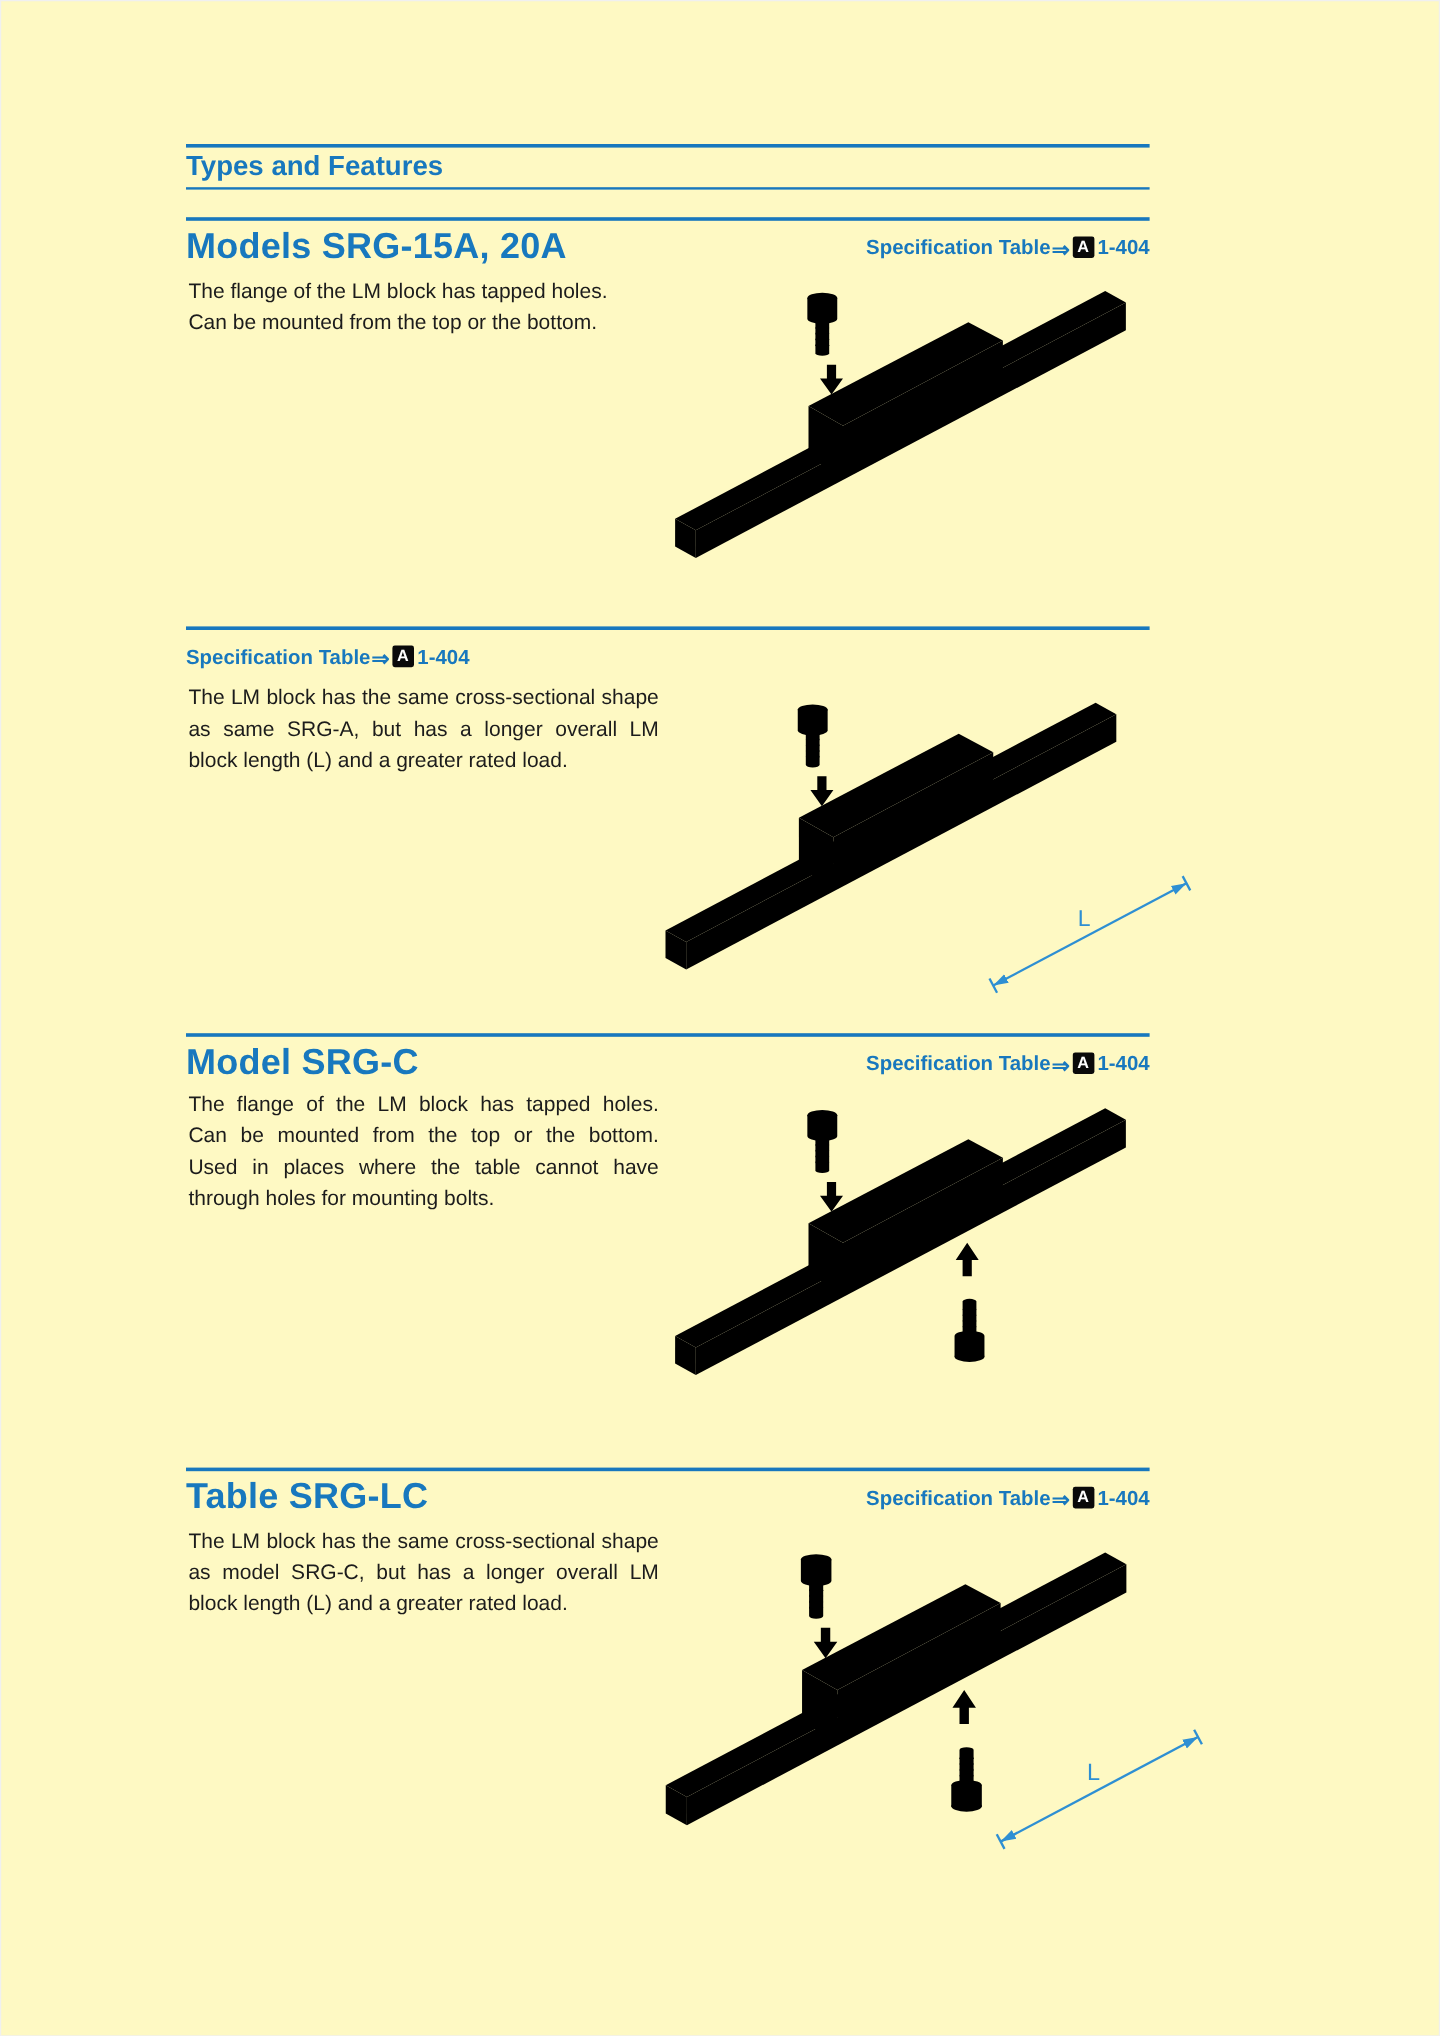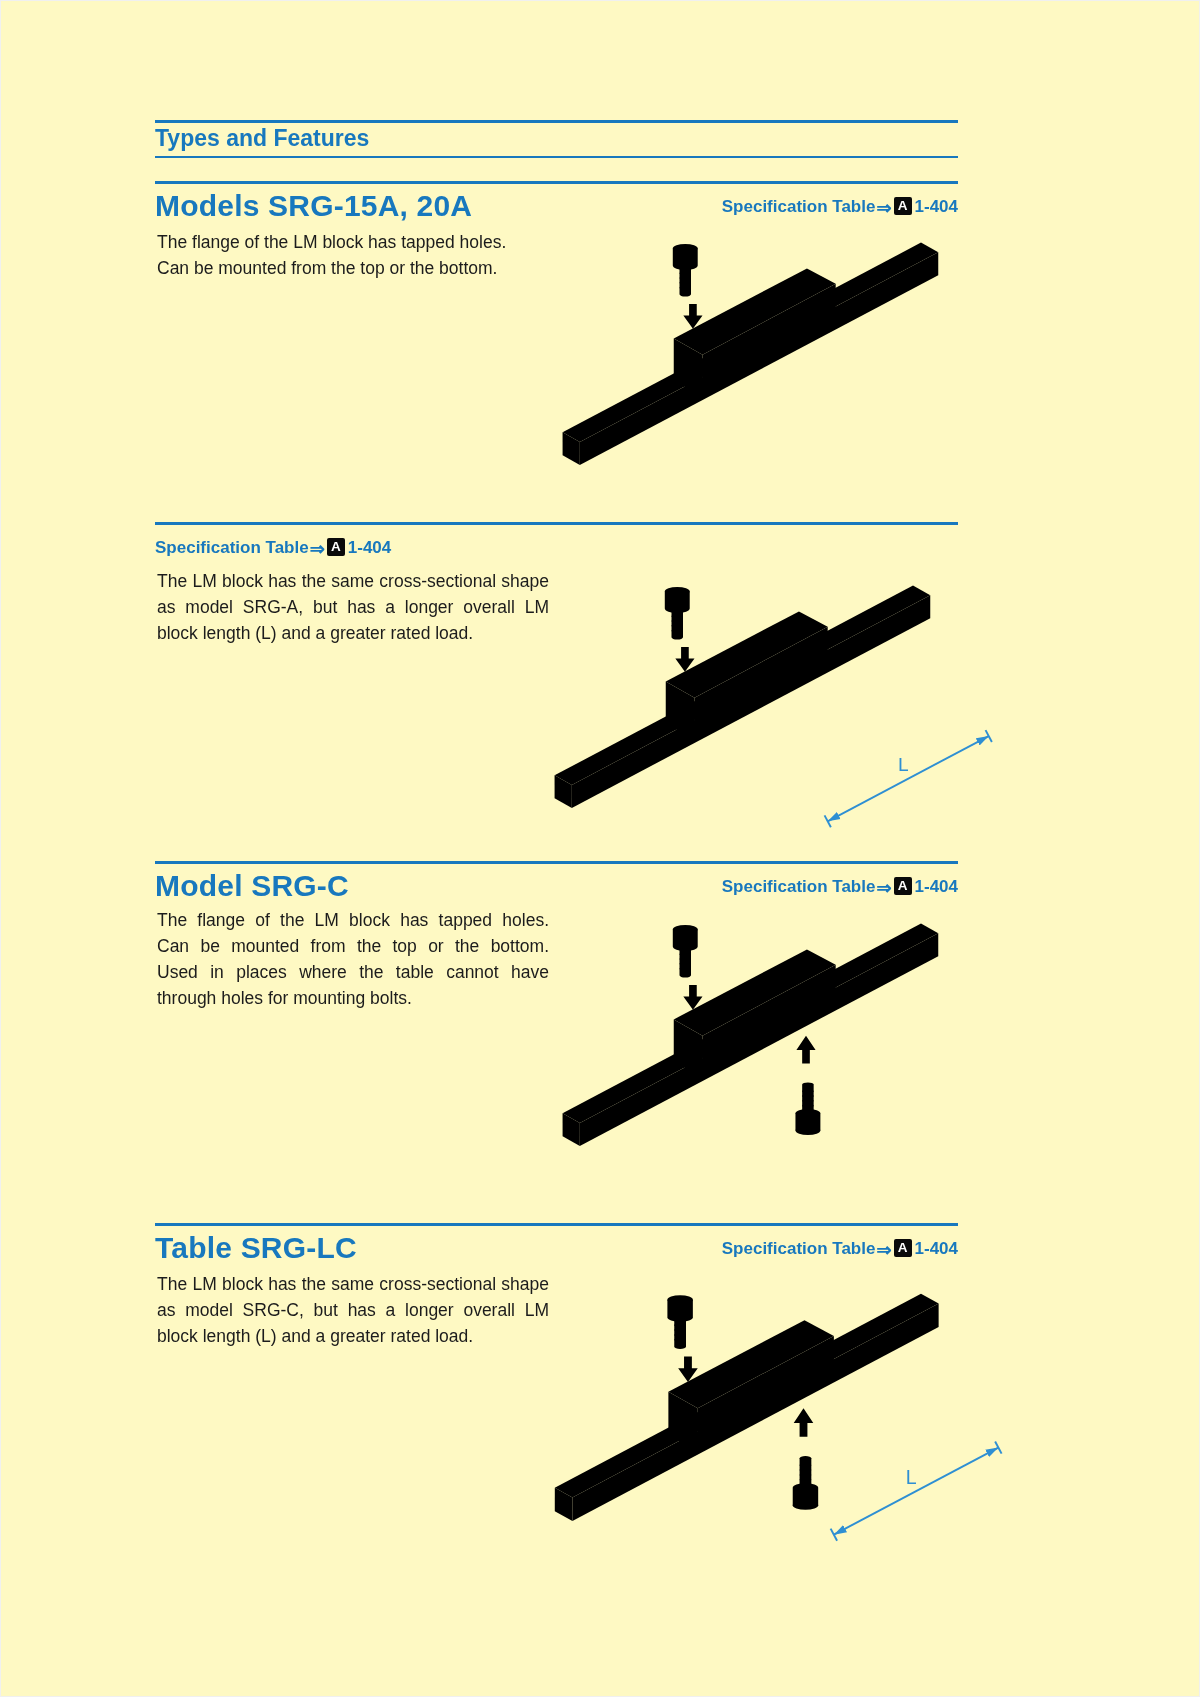--- a/index.html
+++ b/index.html
@@ -137,21 +137,21 @@
     <div class="sec-head">
       <div class="specref">
         <span>Specification Table</span>
           <span class="arr">⇒</span>
           <span class="badge">A</span>
           <span>1-404</span>
       </div>
     </div>
     <div class="desc just" style="top:46px">
       <div class="dline">The LM block has the same cross-sectional shape</div>
-      <div class="dline">as model SRG-A, but has a longer overall LM</div>
+      <div class="dline">as same SRG-A, but has a longer overall LM</div>
       <div class="dline">block length (L) and a greater rated load.</div>
     </div>
     <svg class="fig dark-holes" viewBox="0 0 480 340" style="left:390px;top:52px;width:460px;height:326px">
       <use href="#asm"></use>
       <g>
         <line class="dimline" x1="295" y1="258" x2="463" y2="169" marker-start="url(#dimArrow)" marker-end="url(#dimArrow)"></line>
         <line class="dimline" x1="291.7" y1="251.8" x2="298.3" y2="264.2"></line>
         <line class="dimline" x1="459.7" y1="162.8" x2="466.3" y2="175.2"></line>
         <text class="dimtext" x="374" y="206" text-anchor="middle">L</text>
       </g>

